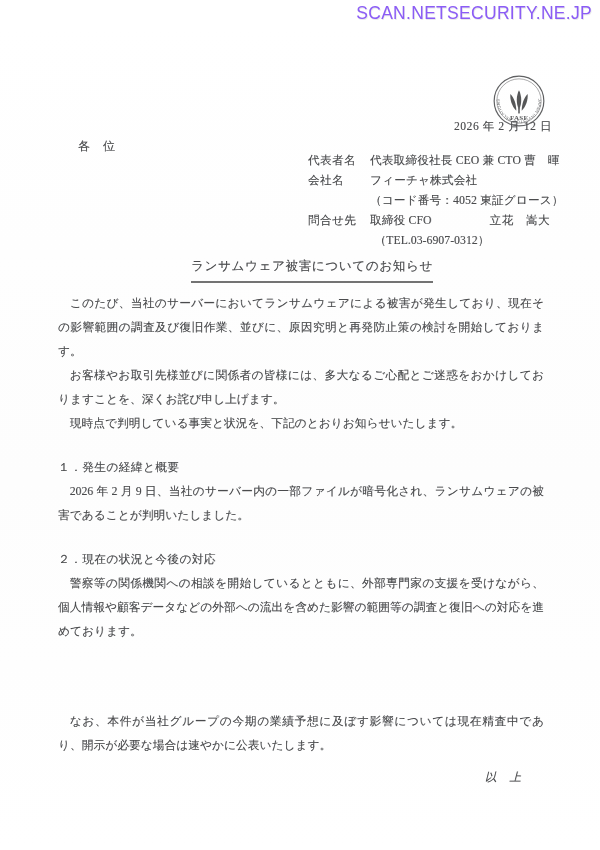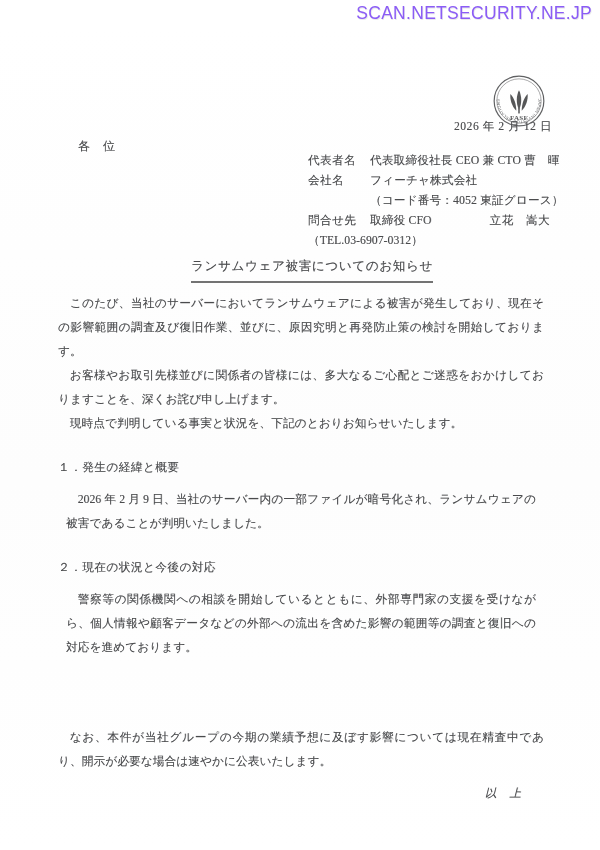--- a/index.html
+++ b/index.html
@@ -144,21 +144,21 @@
   }
   .cb-contact-role {
     flex: 0 0 auto;
   }
   .cb-contact-name {
     margin-left: auto;
     padding-right: 6px;
     letter-spacing: 0.5px;
   }
   .cb-row-tel {
-    text-align: left;
+    text-align: center;
     white-space: nowrap;
     letter-spacing: 0.1px;
   }
 
   
   .doc-title {
     position: absolute;
     top: 224px;
     left: 0;
     width: 600px;
@@ -192,21 +192,21 @@
 
   .section-block {
     margin-top: 20px;
   }
   .section-head {
     margin: 0;
     text-indent: 0;
     letter-spacing: 0.4px;
   }
   .section-para {
-    margin: 8px;
+    margin: 0;
     text-align: justify;
     text-justify: inter-ideograph;
     text-indent: 1em;
   }
 
   .closing-block {
     margin-top: 66px;
   }
   .closing-note {
     margin: 0;

